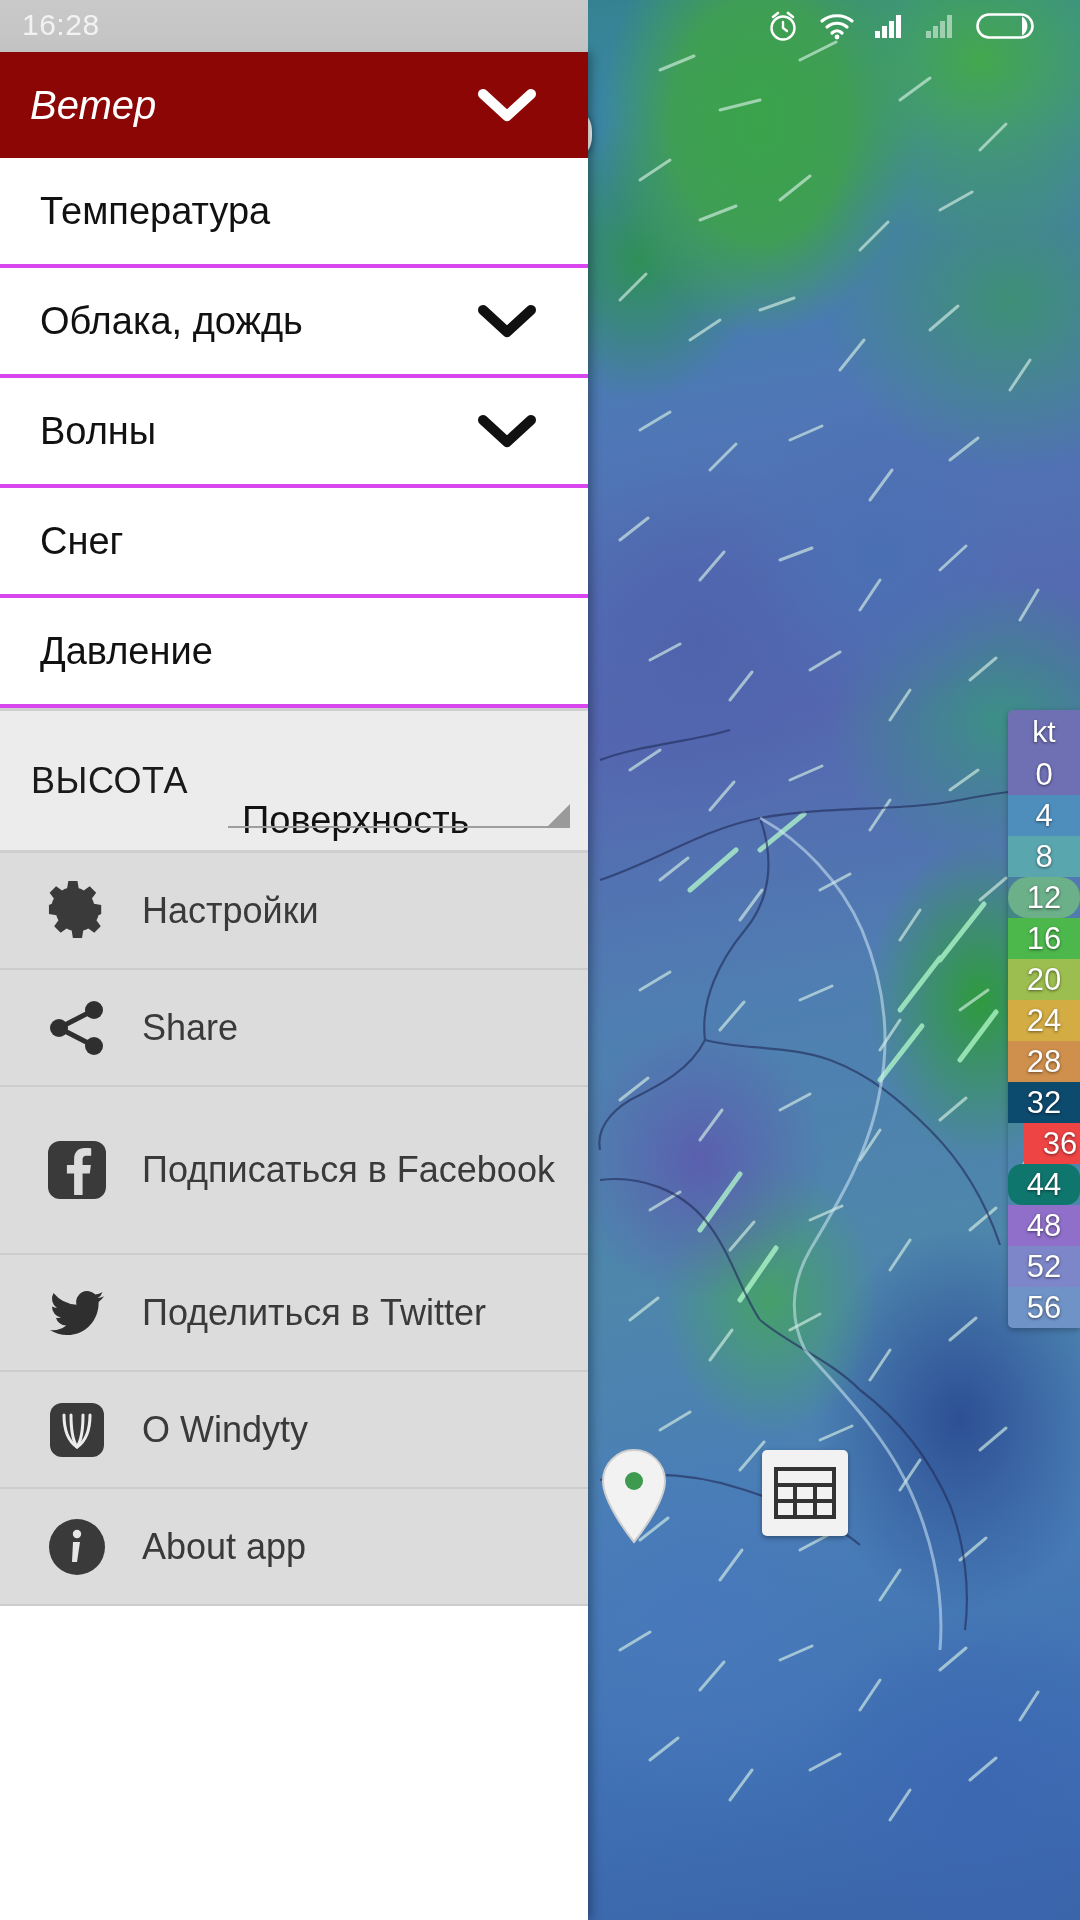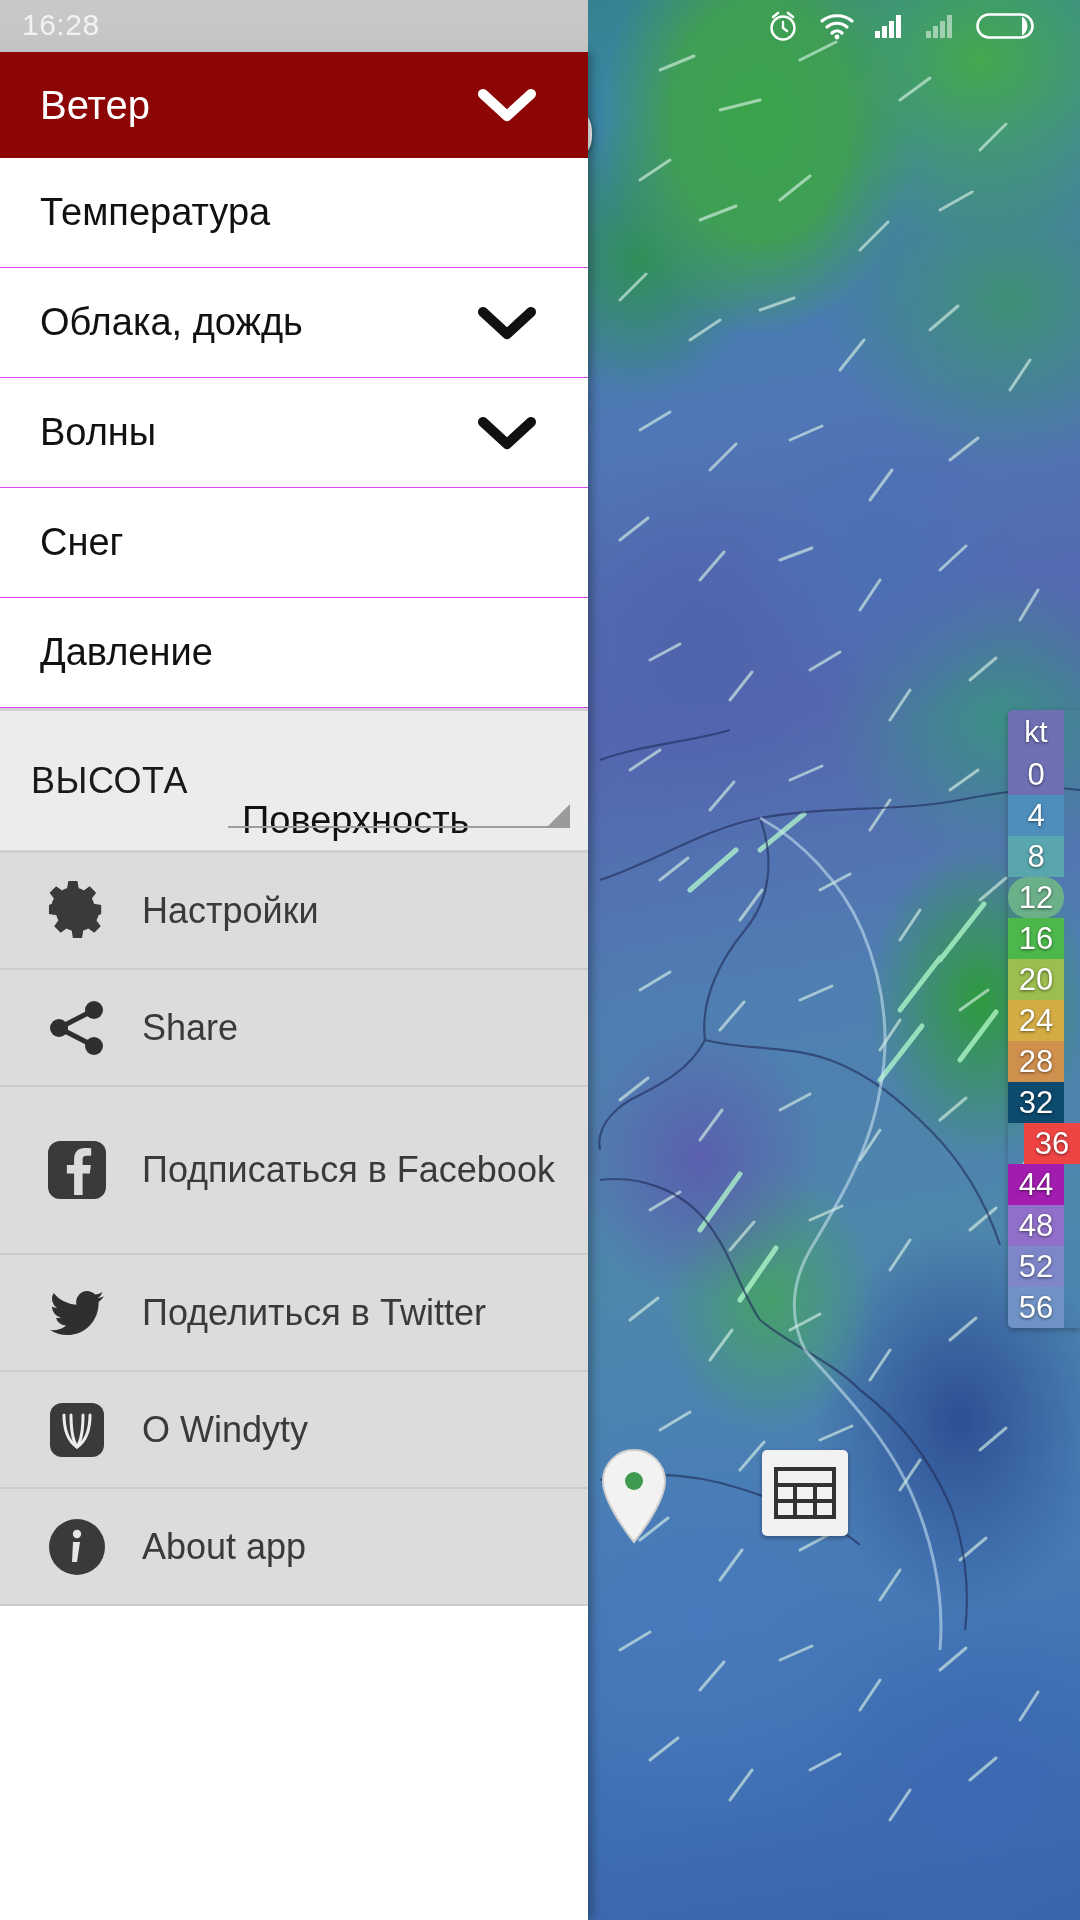--- a/index.html
+++ b/index.html
@@ -57,31 +57,32 @@
 
   
   #drawer {
     position:absolute; left:0; top:52px; width:588px; height:1868px;
     background:#ffffff; z-index:30; overflow:hidden;
     box-shadow:3px 0 10px rgba(0,0,0,.35);
   }
   .menu-row {
     position:relative; width:588px;
     display:flex; align-items:center;
-    border-bottom:1px solid #d946ef;
+    border-bottom:4px solid #d946ef;
   }
   .menu-row .label {
     font-size:38px; color:#111; letter-spacing:0px;
   }
   
   .row-primary { height:110px; background:#fff; padding-left:40px; }
   
   #row-wind {
     height:106px; background:#8c0606; border-bottom:none;
-    padding-left:40px;
+    padding-left:30px;
+    font-style:italic;
   }
   #row-wind .label { color:#ffffff; font-size:40px; }
   .chev {
     position:absolute; right:52px; top:50%;
     transform:translateY(-50%);
   }
 
   
   #altitude-row {
     height:145px; background:#ececec;
@@ -126,21 +127,21 @@
   .row-tall { min-height:168px; }
 
   
   #legend {
     position:absolute; right:0; top:710px;
     width:72px; z-index:25;
     border-radius:5px 0 0 5px; overflow:hidden;
     box-shadow:0 2px 6px rgba(0,0,0,.28);
   }
   .legend-cell {
-    height:41px; width:56px;
+    height:41px; width:72px;
     display:flex; align-items:center; justify-content:center;
     font-size:31px; color:#fff;
     text-shadow:0 1px 3px rgba(0,0,0,.55);
   }
   .legend-cell.unit { font-size:30px; height:44px; }
 
   
   #pin-button {
     position:absolute; left:600px; top:1448px; z-index:26;
     width:68px; height:96px;
@@ -291,21 +292,21 @@
     <div class="legend-cell" style="background: rgb(111, 111, 180);">0</div>
     <div class="legend-cell" style="background: rgb(78, 142, 188);">4</div>
     <div class="legend-cell" style="background: rgb(90, 166, 174);">8</div>
     <div class="legend-cell" style="background: rgb(107, 176, 137); border-radius: 20px;">12</div>
     <div class="legend-cell" style="background: rgb(76, 184, 76);">16</div>
     <div class="legend-cell" style="background: rgb(156, 189, 79);">20</div>
     <div class="legend-cell" style="background: rgb(211, 172, 67);">24</div>
     <div class="legend-cell" style="background: rgb(207, 143, 77);">28</div>
     <div class="legend-cell" style="background: #0c4a6e;">32</div>
     <div class="legend-cell" style="background: #ef4444; margin-left: 16px;">36</div>
-    <div class="legend-cell" style="background: #a21caf;">44</div>
+    <div class="legend-cell" style="background: #0f766e; border-radius: 14px;">44</div>
     <div class="legend-cell" style="background: rgb(143, 111, 201);">48</div>
     <div class="legend-cell" style="background: rgb(125, 134, 201);">52</div>
     <div class="legend-cell" style="background: rgb(111, 147, 198);">56</div>
   </div>
 
 <div id="pin-button">
   <svg viewBox="0 0 68 96" width="68" height="96">
     <path d="M34 2 C17 2 3 16 3 33 C3 56 34 94 34 94 C34 94 65 56 65 33 C65 16 51 2 34 2 Z" fill="#f2f2f2" stroke="#cfcfcf" stroke-width="2"></path>
     <circle cx="34" cy="33" r="9" fill="#3d9a4e"></circle>
   </svg>

